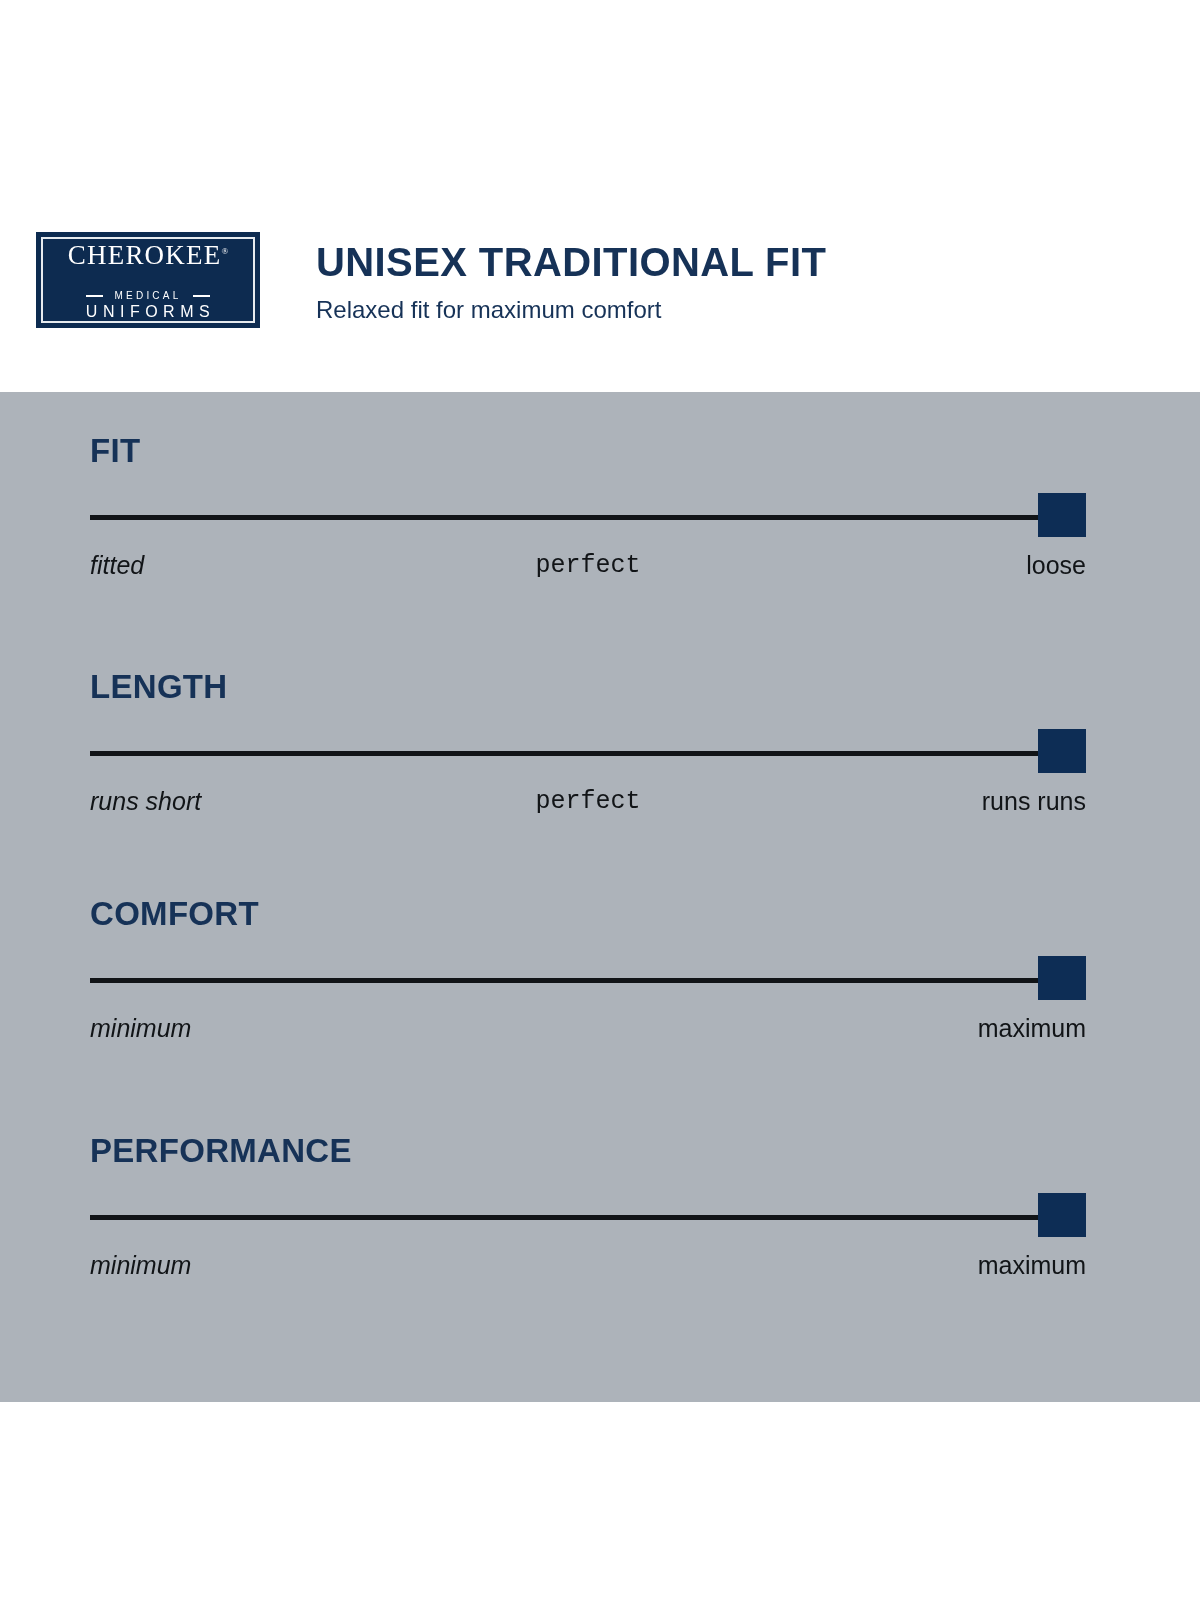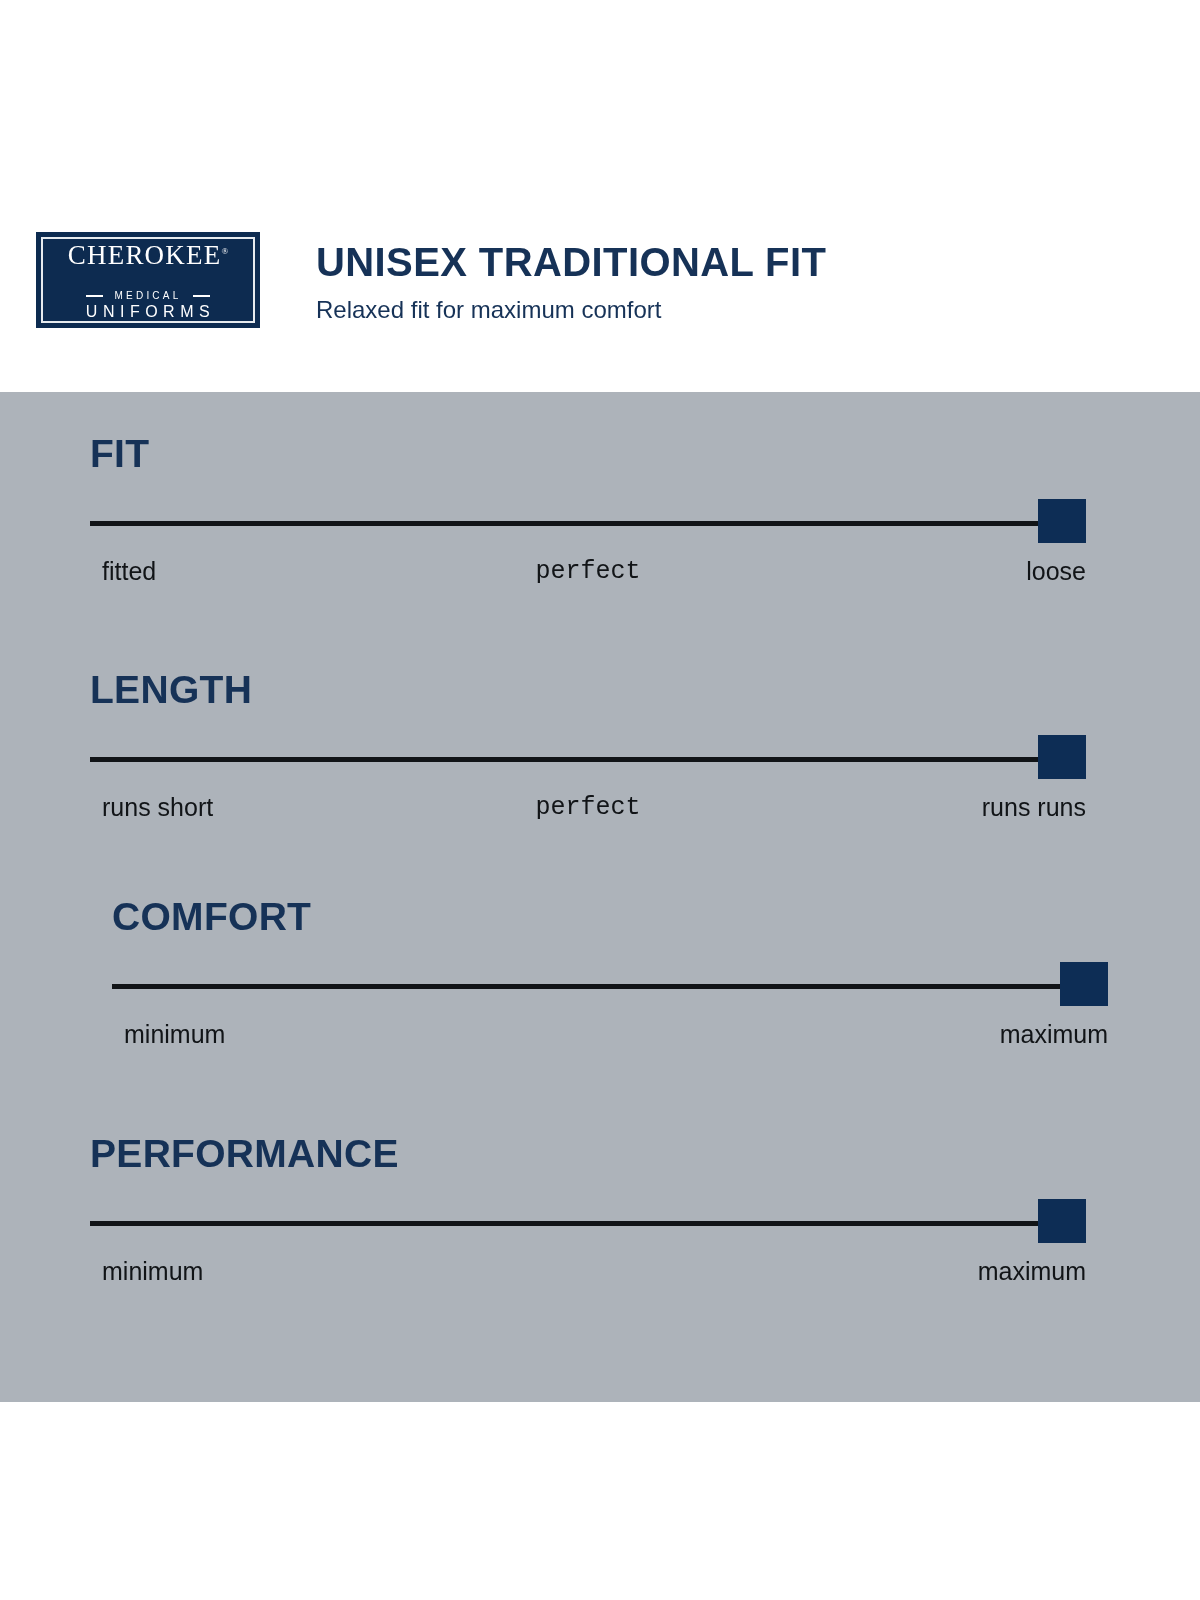--- a/index.html
+++ b/index.html
@@ -129,26 +129,26 @@
     background: #adb3ba;
   }
 
   .rating-group {
     position: absolute;
     left: 90px;
     width: 996px;
   }
   .rating-group.g0 { top: 42px; }
   .rating-group.g1 { top: 278px; }
-  .rating-group.g2 { top: 505px; margin-left: 22px; }
+  .rating-group.g2 { top: 505px; }
   .rating-group.g3 { top: 742px; }
 
   .rating-heading {
     color: #163257;
-    font-size: 39px;
+    font-size: 33px;
     font-weight: bold;
     letter-spacing: 0.3px;
     line-height: 1;
     margin: 0;
   }
 
   .scale {
     position: relative;
     height: 48px;
     margin-top: 26px;
@@ -175,21 +175,21 @@
     height: 34px;
     margin-top: 11px;
   }
   .scale-label {
     position: absolute;
     color: #111417;
     font-size: 25px;
     line-height: 1.1;
     white-space: nowrap;
   }
-  .scale-label.pos-left   { left: 12px; }
+  .scale-label.pos-left   { left: 0; font-style: italic; }
   .scale-label.pos-middle { left: 0; width: 996px; text-align: center; font-family: Liberation Mono, monospace; }
   .scale-label.pos-right  { left: 0; width: 996px; text-align: right; }
 
   .footer-space {
     position: absolute;
     left: 0;
     top: 1402px;
     width: 1200px;
     height: 198px;
     background: #ffffff;

